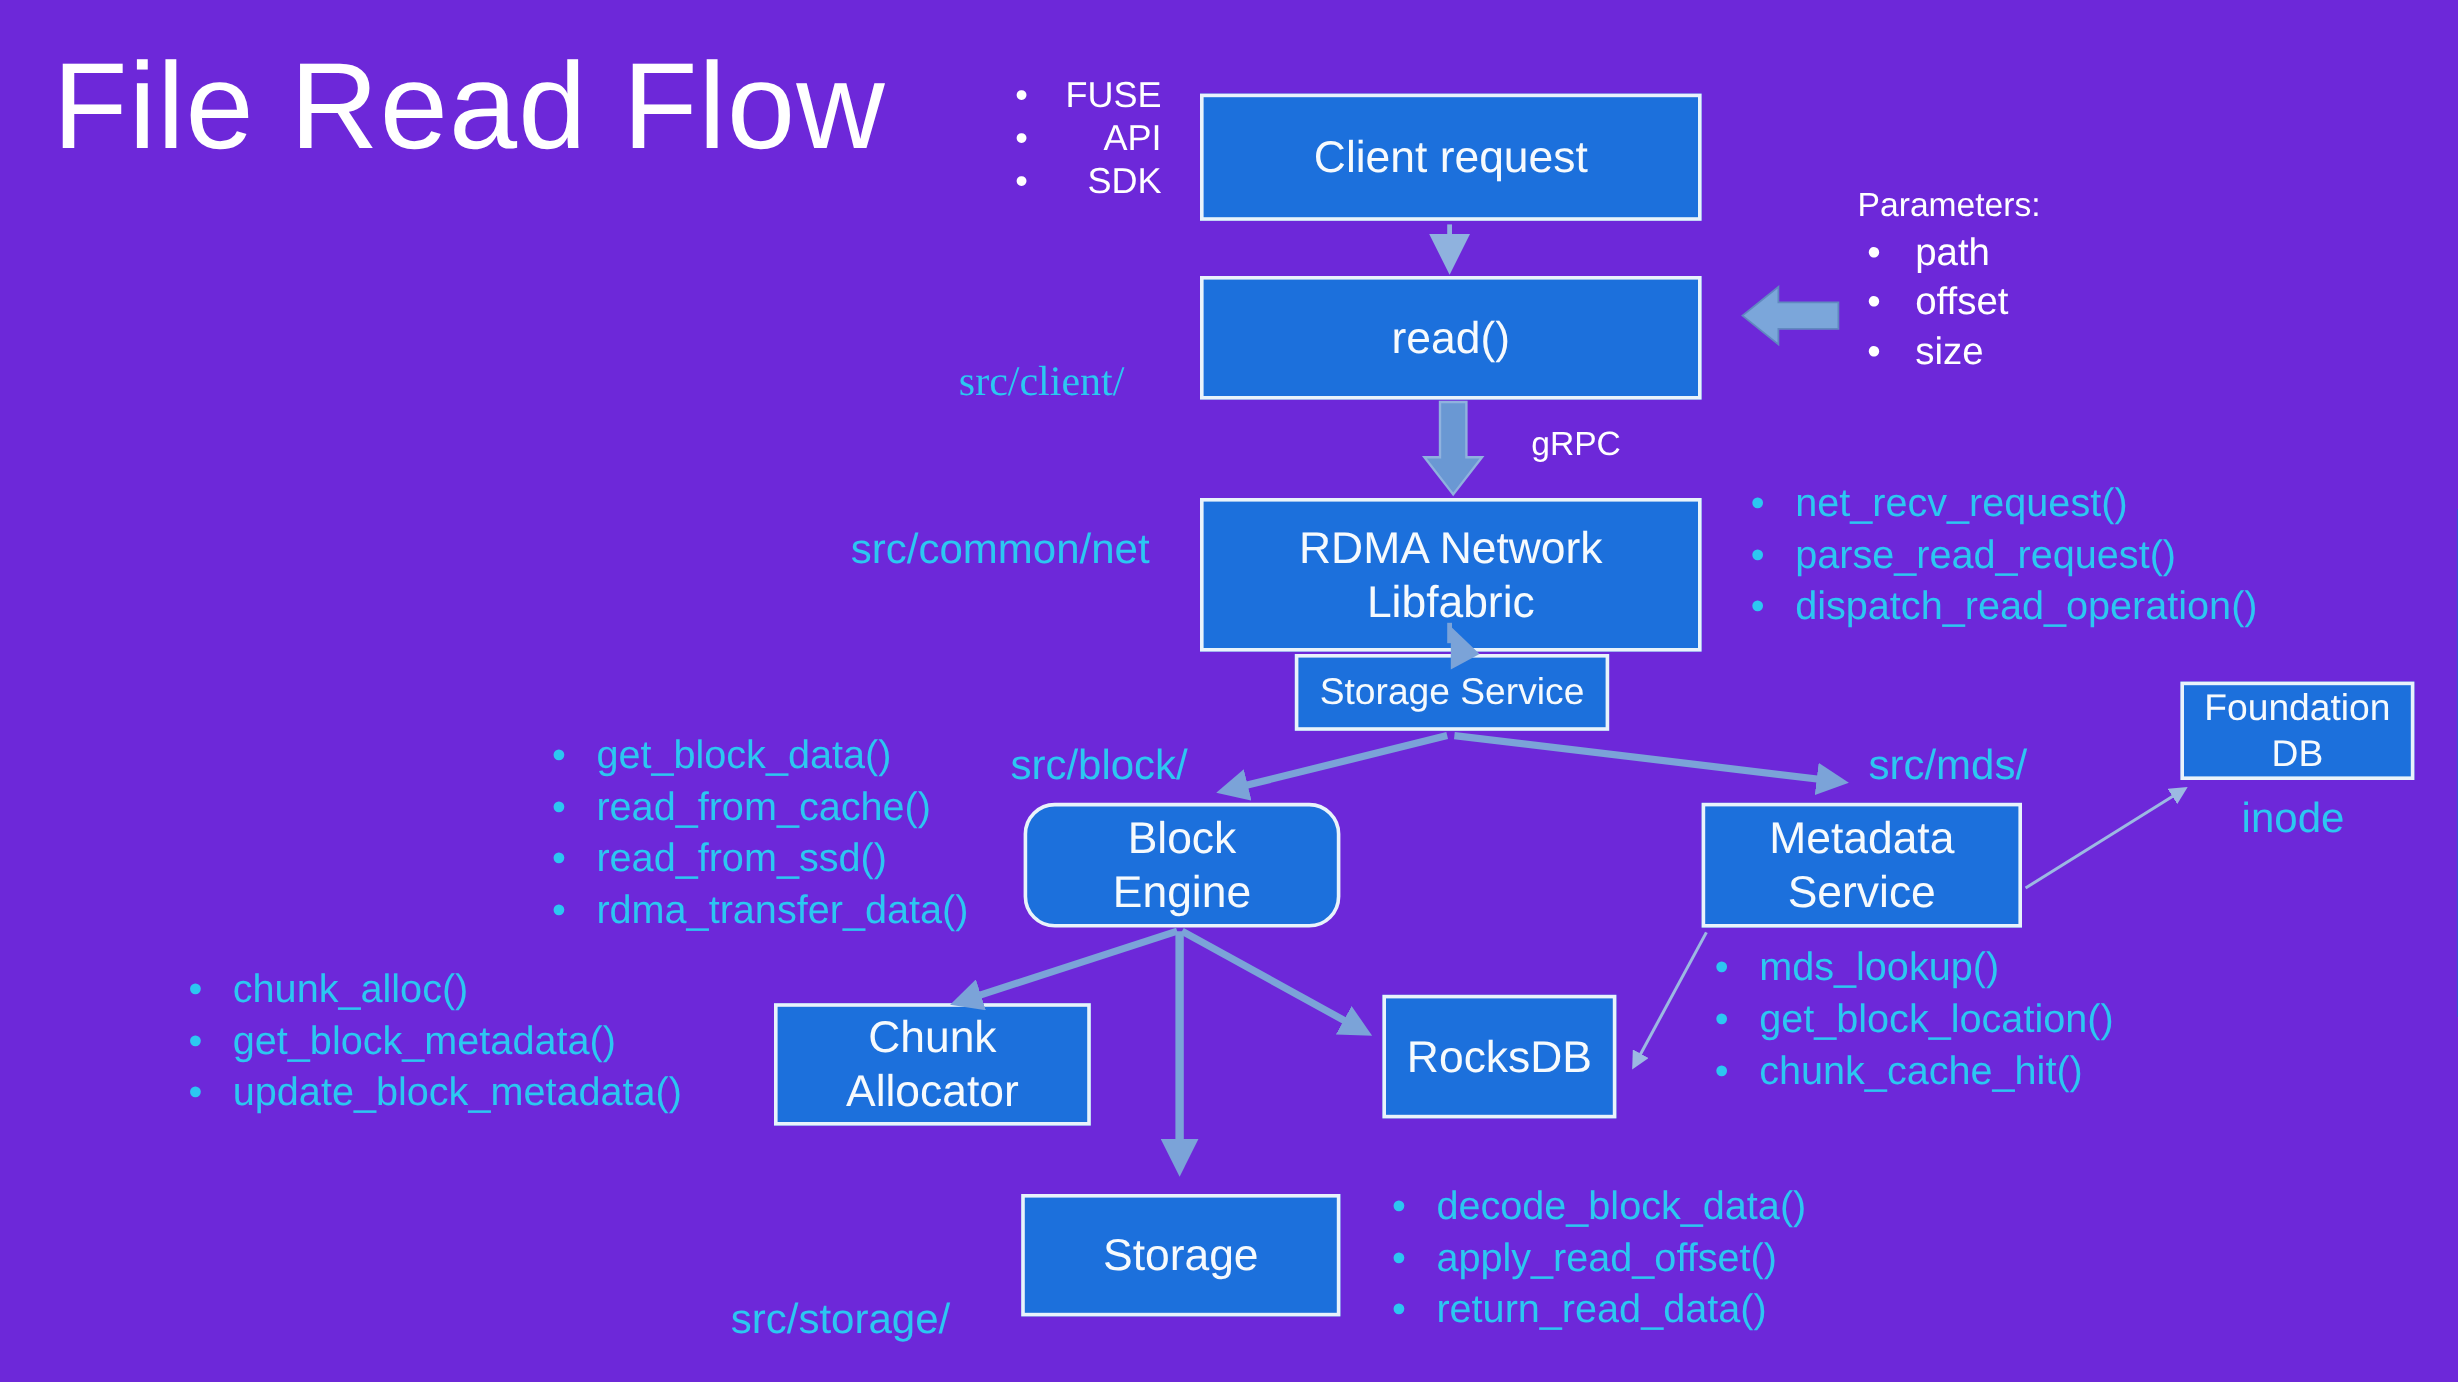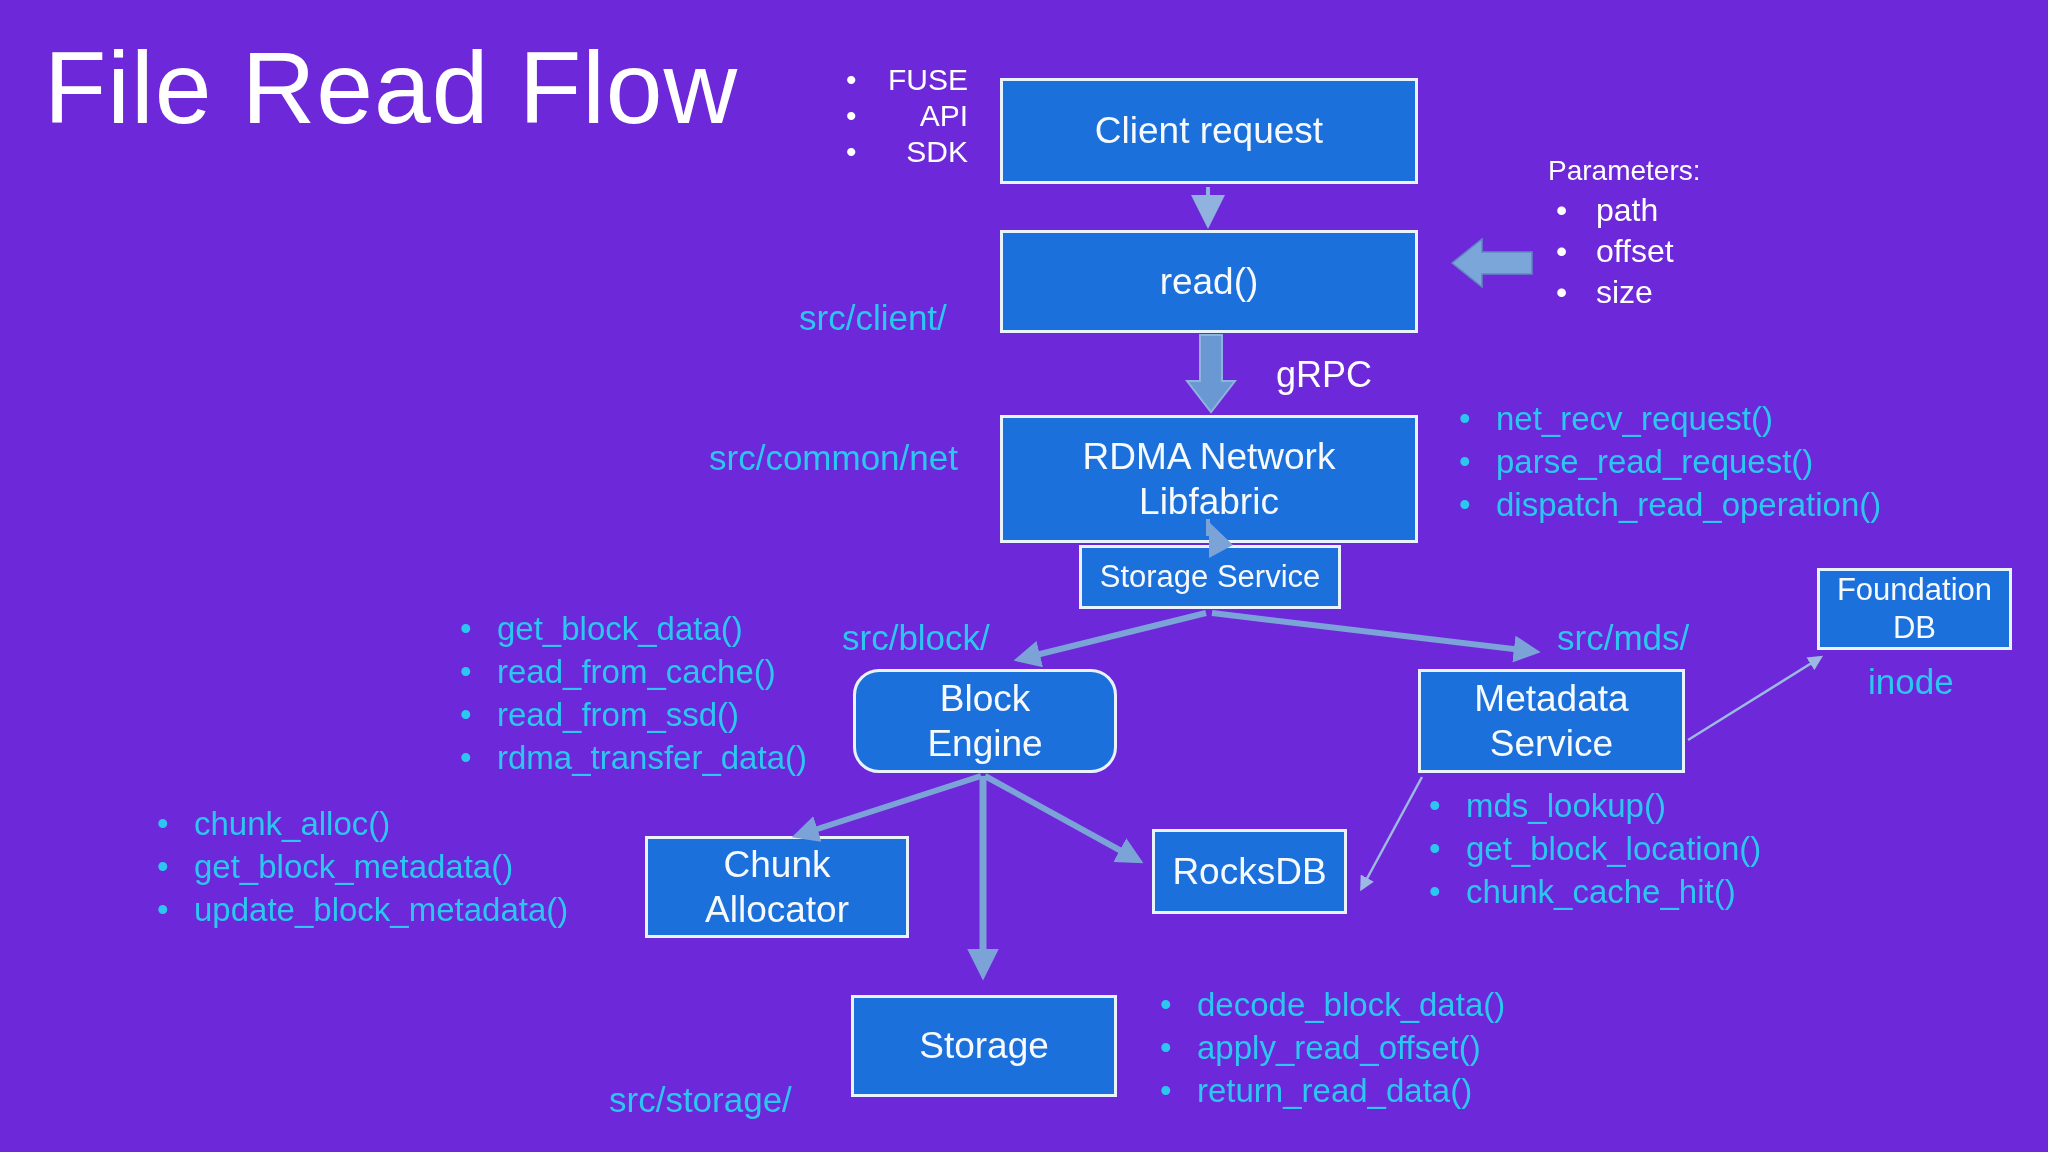--- a/index.html
+++ b/index.html
@@ -77,21 +77,21 @@
     line-height: 38px;
   }
   .params .li {
     color: #ffffff;
     font-size: 32px;
     line-height: 41px;
     padding-left: 48px;
   }
   .params .li::before { left: 8px; }
   .grpc-label {
-    font-size: 36px;
+    font-size: 28px;
   }
   svg.arrows {
     position: absolute;
     left: 0; top: 0;
     width: 2048px; height: 1152px;
     pointer-events: none;
   }
 </style>
 </head>
 <body>
@@ -143,29 +143,29 @@
   <div class="box small" style="left:1817px; top:568px; width:195px; height:82px;">
     <div>Foundation</div>
     <div>DB</div>
   </div>
 
   <div class="box" style="left:645px; top:836px; width:264px; height:102px;">
     <div>Chunk</div>
     <div>Allocator</div>
   </div>
 
-  <div class="box" style="left:1152px; top:829px; width:195px; height:85px;">
+  <div class="box" style="left:1152px; top:829px; width:195px; height:103px;">
     <div>RocksDB</div>
   </div>
 
   <div class="box" style="left:851px; top:995px; width:266px; height:102px;">
     <div>Storage</div>
   </div>
 
-  <div class="cyan-label" style="left:799px;  top:298px;">src/client/</div>
+  <div class="cyan-label" style="left:799px;  top:298px;font-family:Liberation Serif, serif;">src/client/</div>
   <div class="cyan-label" style="left:709px;  top:438px;">src/common/net</div>
   <div class="cyan-label" style="left:842px;  top:618px;">src/block/</div>
   <div class="cyan-label" style="left:1557px; top:618px;">src/mds/</div>
   <div class="cyan-label" style="left:1868px; top:662px;">inode</div>
   <div class="cyan-label" style="left:609px;  top:1080px;">src/storage/</div>
 
   <div class="white-label grpc-label" style="left:1276px; top:354px;">gRPC</div>
 
   <div class="list cyan-list" style="left:1459px; top:397px;">
     <div class="li">net_recv_request()</div>

